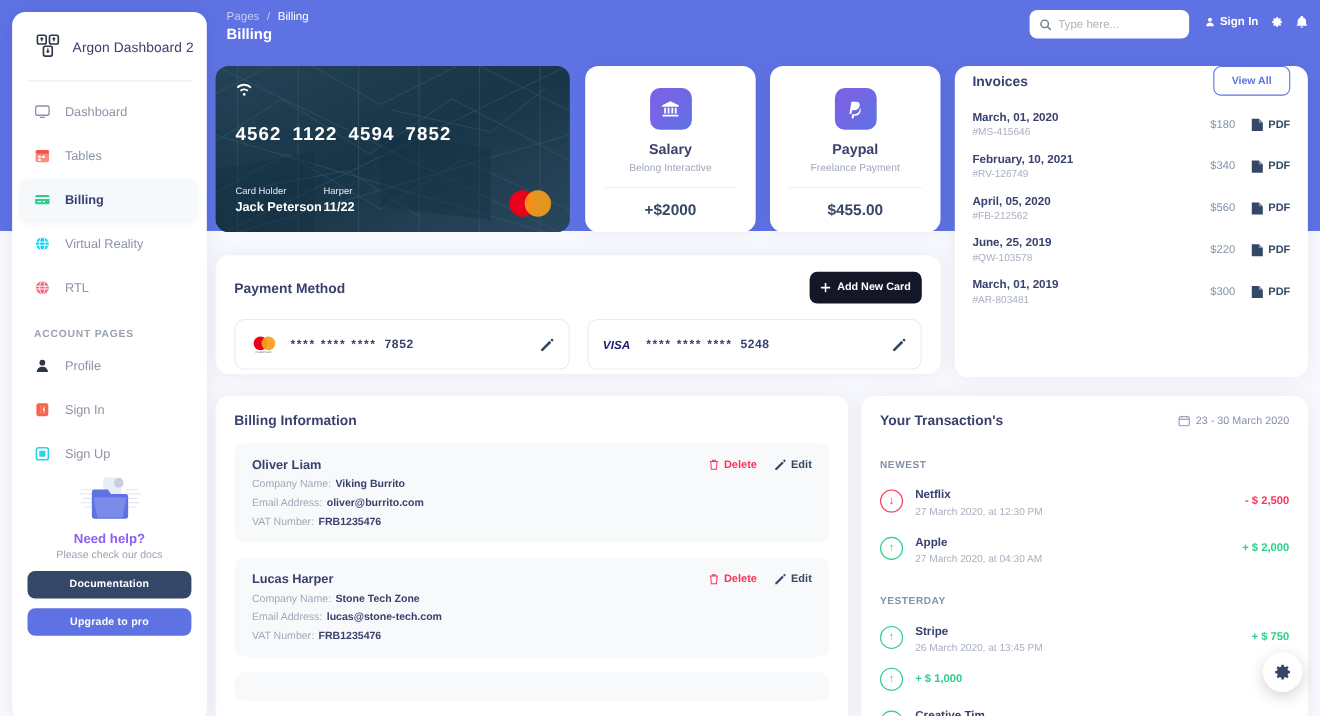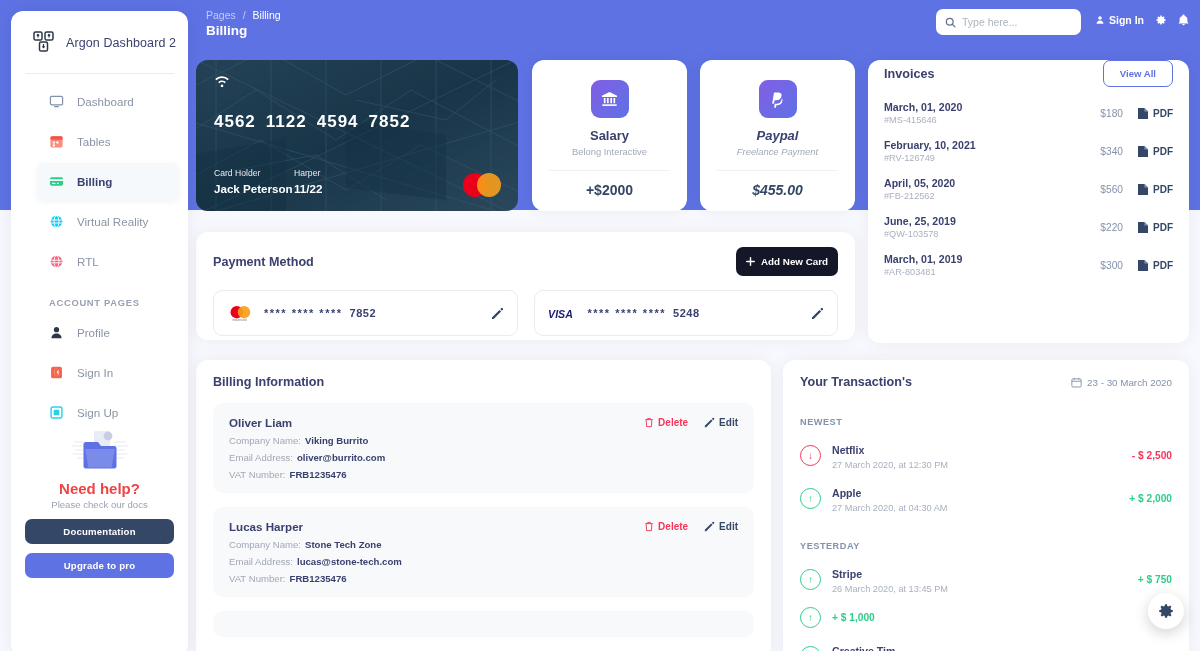--- a/index.html
+++ b/index.html
@@ -26,21 +26,21 @@
     position: absolute; left: 11px; top: 11px; width: 177px; height: 645px;
     background: #fff; border-radius: 12px;
     box-shadow: 0 0 18px rgba(0,0,0,.07);
     overflow: hidden; z-index: 5;
   }
   .brand { display: flex; align-items: center; gap: 9px; padding: 19px 4px 17px 20px; }
   .brand-logo { width: 26px; height: 26px; flex: 0 0 26px; position: relative; }
   .brand-name { font-size: 12.5px; color: #3a416f; letter-spacing: .1px; }
   .brand-sep { height: 1px; background: #e9ecef; margin: 0 14px; }
 
-  .nav { padding: 9px 9px 0 26px; }
+  .nav { padding: 9px 9px 0 8px; }
   .nav-item {
     display: flex; align-items: center; gap: 11px;
     padding: 9px 10px; margin-bottom: 3px; border-radius: 7px;
     cursor: pointer;
   }
   .nav-item.active { background: #f6f9fc; box-shadow: 0 2px 6px rgba(0,0,0,.05); }
   .nav-ico {
     width: 19px; height: 19px; flex: 0 0 19px; border-radius: 5px;
     display: flex; align-items: center; justify-content: center;
   }
@@ -49,21 +49,21 @@
   .nav-head {
     font-size: 9.4px; font-weight: bold; color: #9aa2b1;
     letter-spacing: .7px; padding: 14px 12px 6px 12px; text-transform: uppercase;
   }
 
   .help-card {
     position: absolute; left: 14px; bottom: 78px; width: 149px;
     text-align: center;
   }
   .help-img { width: 64px; height: 48px; margin: 0 auto 6px; position: relative; }
-  .help-title { font-size: 15px; color: #ef4444; font-weight: bold; }
+  .help-title { font-size: 12px; color: #8b5cf6; font-weight: bold; }
   .help-sub { font-size: 9.6px; color: #9aa2b1; margin-top: 2px; }
   .btn-doc, .btn-pro {
     display: block; width: 149px; margin-top: 9px; padding: 7px 0;
     border-radius: 7px; font-size: 9.6px; font-weight: bold; color: #fff;
     text-align: center; border: none; cursor: pointer; letter-spacing: .2px;
   }
   .btn-doc { background: #344767; }
   .btn-pro { background: #5e72e4; }
 
   
@@ -425,21 +425,21 @@
           <path d="M3 7.4h1.8V13H3zM6.3 7.4h1.8V13H6.3zM9.9 7.4h1.8V13H9.9zM13.2 7.4H15V13h-1.8z"></path>
           <path d="M1.4 14.1h15.2v1.7H1.4z"></path>
         </svg>
     </div>
     <div class="t">Salary</div>
     <div class="s">Belong Interactive</div>
     <div class="hr"></div>
     <div class="v">+$2000</div>
   </div>
 
-  <div class="card mini" style="left:700px;font-style:italic;">
+  <div class="card mini" style="left:700px;">
     <div class="ico">
       <svg width="17" height="17" viewBox="0 0 18 18" fill="#fff">
           <path d="M5.6 16.3 6 13.6h1.6c3.1 0 5.2-1.5 5.8-4.5.1-.6.1-1.1 0-1.5.8.5 1.1 1.4.8 2.9-.6 3.2-2.8 4.6-5.8 4.6h-.6l-.4 2.4a.4.4 0 0 1-.4.3H5.9a.3.3 0 0 1-.3-.3z"></path>
           <path d="M3.4 13.2 5.2 2.1a.5.5 0 0 1 .5-.4h4c2.5 0 4 1.2 3.6 3.6-.5 3-2.6 4.5-5.7 4.5H5.9l-.5 3.2a.5.5 0 0 1-.5.4H3.9a.4.4 0 0 1-.5-.2z"></path>
         </svg>
     </div>
     <div class="t">Paypal</div>
     <div class="s">Freelance Payment</div>
     <div class="hr"></div>
     <div class="v">$455.00</div>

